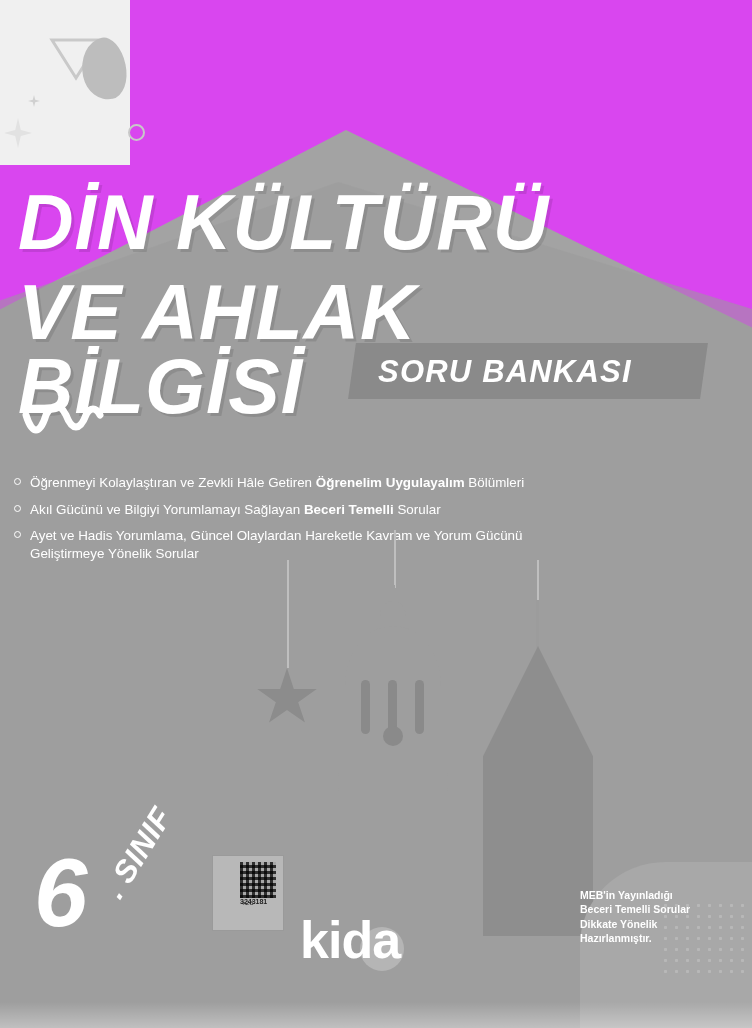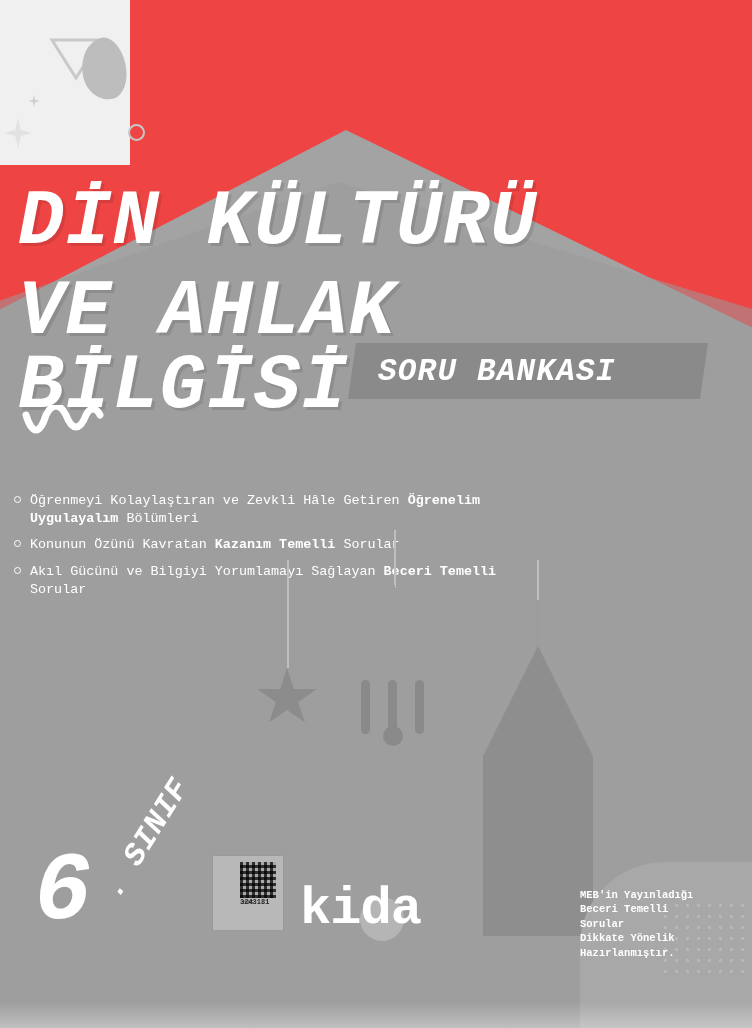--- a/index.html
+++ b/index.html
@@ -5,23 +5,22 @@
   * { box-sizing: border-box; margin: 0; padding: 0; }
   html, body {
     width: 752px; height: 1028px;
     background: #ffffff;
     font-family: "Liberation Sans", sans-serif;
     overflow: hidden;
   }
   .cover {
     position: relative;
     width: 752px; height: 1028px;
-    background: #ef4444;
+    background: #d946ef;
     overflow: hidden;
-    font-family: Liberation Mono, monospace;
   }
   .corner-fade {
     position: absolute; left: 0; top: 0;
     width: 130px; height: 165px;
     background: #f0f0f0;
   }
   
   .house {
     position: absolute;
     left: 0; top: 130px;
@@ -101,21 +100,21 @@
   }
   
   .squiggle {
     position: absolute;
     left: 22px; top: 405px;
     width: 82px; height: 32px;
   }
   
   .bullets {
     position: absolute;
-    left: 14px; top: 492px;
+    left: 14px; top: 474px;
     width: 540px;
     color: #ffffff;
     font-size: 13.4px;
     line-height: 1.32;
   }
   .bullet {
     display: flex;
     align-items: flex-start;
     margin-bottom: 9px;
   }
@@ -251,21 +250,21 @@
   .sticker-code {
     position: absolute;
     left: 240px; top: 898px;
     font-size: 7px;
     color: #1f1f1f;
     font-weight: bold;
   }
   
   .publisher {
     position: absolute;
-    left: 300px; top: 880px;
+    left: 300px; top: 910px;
     font-size: 52px;
     font-weight: bold;
     color: #ffffff;
     letter-spacing: -1px;
   }
   .publisher .k { color: #ffffff; }
   .publisher .d-circle {
     position: absolute;
     left: 60px; top: 17px;
     width: 44px; height: 44px;
@@ -334,25 +333,25 @@
     <path d="M4 10 C10 30, 18 30, 24 10 C30 -2, 38 -2, 44 10 C50 26, 58 26, 64 10 C68 2, 74 2, 78 10" fill="none" stroke="#ffffff" stroke-width="7" stroke-linecap="round" stroke-linejoin="round"></path>
   </svg>
 
   <div class="bullets">
     <div class="bullet">
       <span class="bullet-dot"></span>
       <span class="bullet-text"><span>Öğrenmeyi Kolaylaştıran ve Zevkli Hâle Getiren </span><b>Öğrenelim Uygulayalım</b><span> Bölümleri</span></span>
     </div>
     <div class="bullet">
       <span class="bullet-dot"></span>
-      <span class="bullet-text"><span>Konunun Özünü Kavratan </span><b>Kazanım Temelli</b><span> Sorular</span></span>
+      <span class="bullet-text"><span>Akıl Gücünü ve Bilgiyi Yorumlamayı Sağlayan </span><b>Beceri Temelli</b><span> Sorular</span></span>
     </div>
     <div class="bullet">
       <span class="bullet-dot"></span>
-      <span class="bullet-text"><span>Akıl Gücünü ve Bilgiyi Yorumlamayı Sağlayan </span><b>Beceri Temelli</b><span> Sorular</span></span>
+      <span class="bullet-text"><span>Ayet ve Hadis Yorumlama, Güncel Olaylardan Hareketle Kavram ve Yorum Gücünü Geliştirmeye Yönelik Sorular</span></span>
     </div>
   </div>
 
   <div class="illus hang-line" style="left:287px; top:560px; height:108px;"></div>
   <div class="illus hang-line" style="left:394px; top:530px; height:58px;"></div>
   <div class="illus hang-line" style="left:537px; top:560px; height:44px;"></div>
 
   <div class="star"></div>
 
   <div class="lantern-spire"></div>

